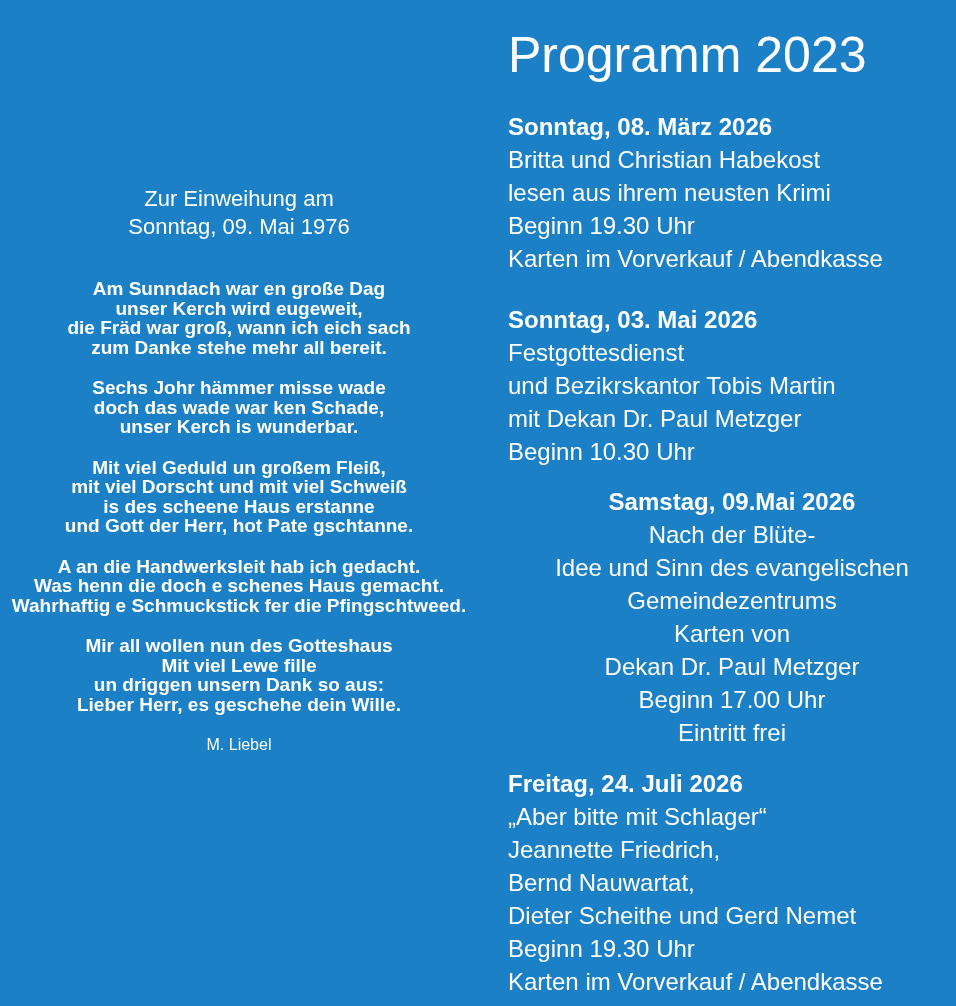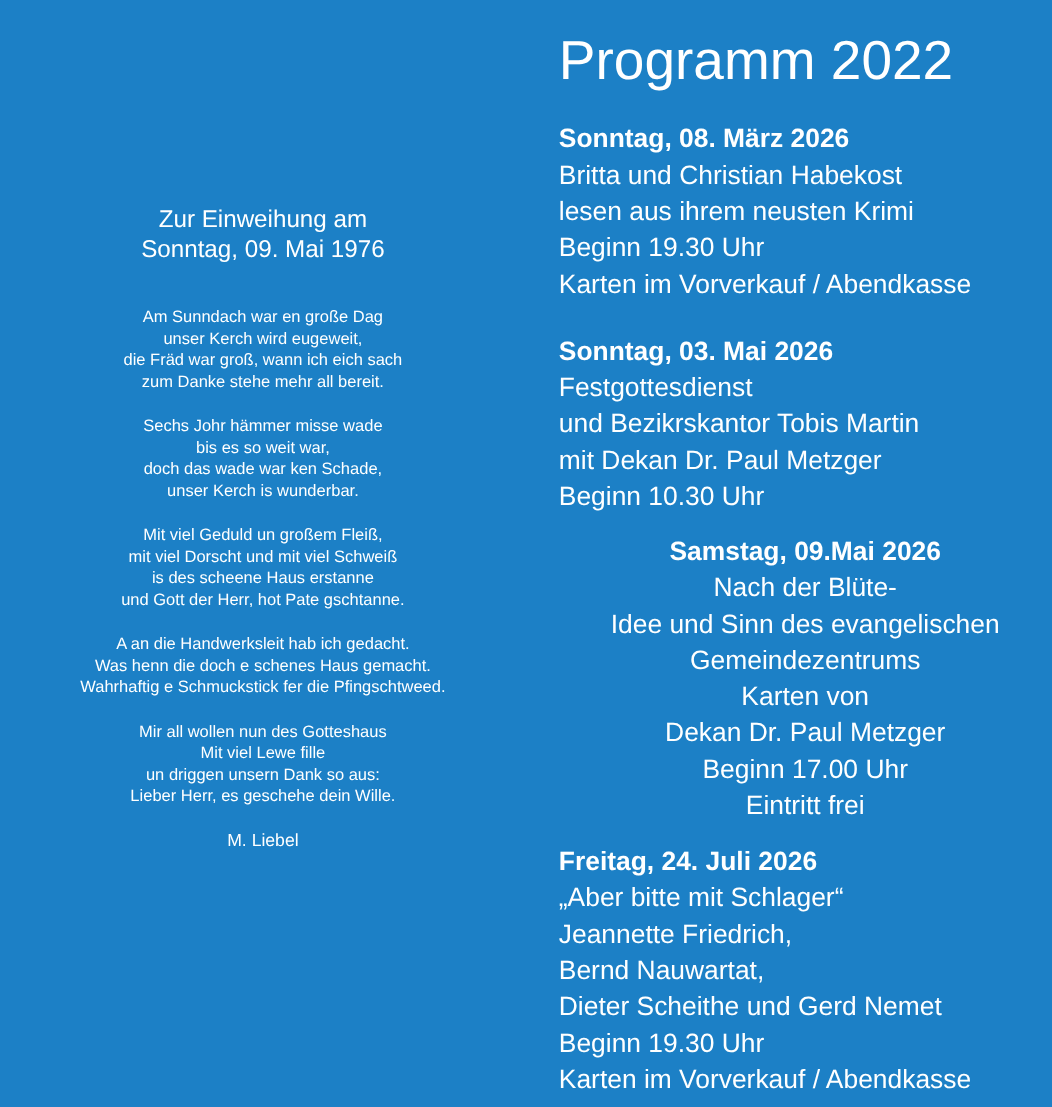--- a/index.html
+++ b/index.html
@@ -22,24 +22,24 @@
     width: 478px;
     text-align: center;
   }
   .poem-heading {
     padding-top: 185px;
     font-size: 22px;
     line-height: 28px;
     font-weight: 400;
   }
   .stanza {
-    font-size: 15px;
+    font-size: 19px;
     line-height: 19.5px;
     margin-top: 21px;
-    font-weight: 400;
+    font-weight: 700;
   }
   .stanza.first {
     margin-top: 38px;
   }
   .signature {
     font-size: 16px;
     line-height: 19.5px;
     margin-top: 21px;
   }
   .right-col {
@@ -85,21 +85,20 @@
 
   <div class="stanza first">
     <div class="poem-line">Am Sunndach war en große Dag</div>
     <div class="poem-line">unser Kerch wird eugeweit,</div>
     <div class="poem-line">die Fräd war groß, wann ich eich sach</div>
     <div class="poem-line">zum Danke stehe mehr all bereit.</div>
   </div>
 
   <div class="stanza">
     <div class="poem-line">Sechs Johr hämmer misse wade</div>
-    <div class="poem-line">bis es so weit war,</div>
     <div class="poem-line">doch das wade war ken Schade,</div>
     <div class="poem-line">unser Kerch is wunderbar.</div>
   </div>
 
   <div class="stanza">
     <div class="poem-line">Mit viel Geduld un großem Fleiß,</div>
     <div class="poem-line">mit viel Dorscht und mit viel Schweiß</div>
     <div class="poem-line">is des scheene Haus erstanne</div>
     <div class="poem-line">und Gott der Herr, hot Pate gschtanne.</div>
   </div>
@@ -114,21 +113,21 @@
     <div class="poem-line">Mir all wollen nun des Gotteshaus</div>
     <div class="poem-line">Mit viel Lewe fille</div>
     <div class="poem-line">un driggen unsern Dank so aus:</div>
     <div class="poem-line">Lieber Herr, es geschehe dein Wille.</div>
   </div>
 
   <div class="signature">M. Liebel</div>
 </div>
 
 <div class="right-col">
-  <h1 class="program-title">Programm 2022</h1>
+  <h1 class="program-title">Programm 2023</h1>
 
   <section class="event event-1">
     <div class="event-date">Sonntag, 08. März 2026</div>
     <div class="event-line">Britta und Christian Habekost</div>
     <div class="event-line">lesen aus ihrem neusten Krimi</div>
     <div class="event-line">Beginn 19.30 Uhr</div>
     <div class="event-line">Karten im Vorverkauf / Abendkasse</div>
   </section>
 
   <section class="event event-2">

